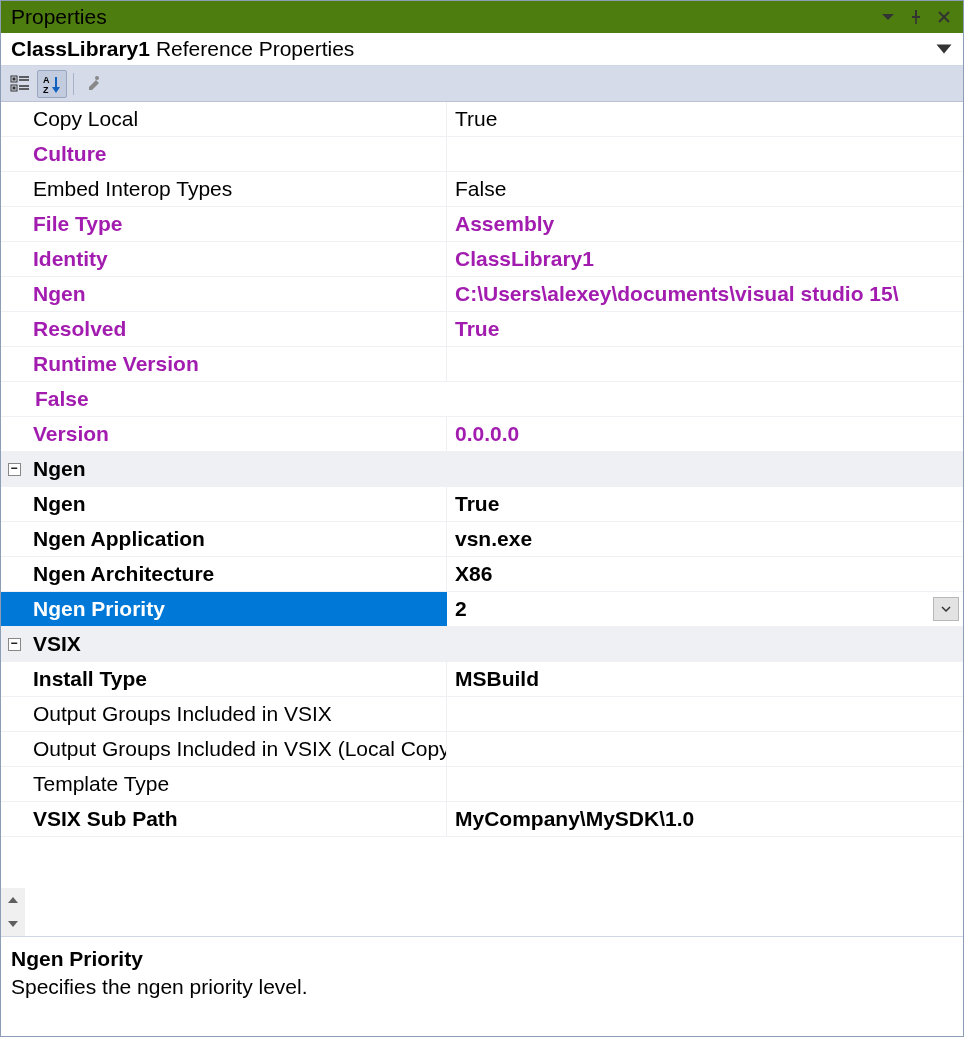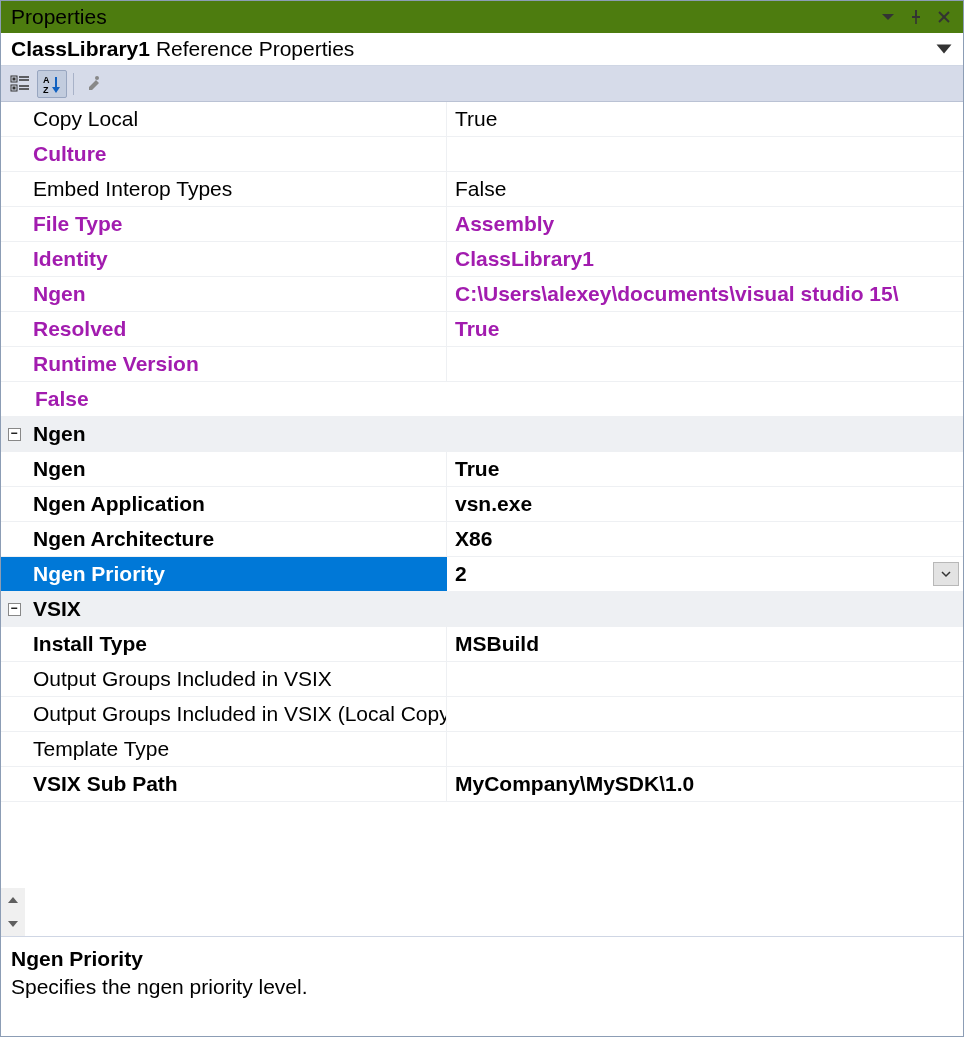--- a/index.html
+++ b/index.html
@@ -298,20 +298,27 @@
             <div class="gutter"></div>
             <div class="col-name">Runtime Version</div>
             <div class="col-value">
               <span></span>
             </div>
           </div>
           <div class="row readonly">
             <div class="gutter"></div>
             <div class="col-value">
               <span>False</span>
+            </div>
+          </div>
+          <div class="row readonly">
+            <div class="gutter"></div>
+            <div class="col-name">Version</div>
+            <div class="col-value">
+              <span>0.0.0.0</span>
             </div>
           </div>
           <div class="row cat">
             <div class="gutter">
               <span class="expander"></span>
             </div>
             <div class="col-name">Ngen</div>
             <div class="col-value"></div>
           </div>
           <div class="row bold">

